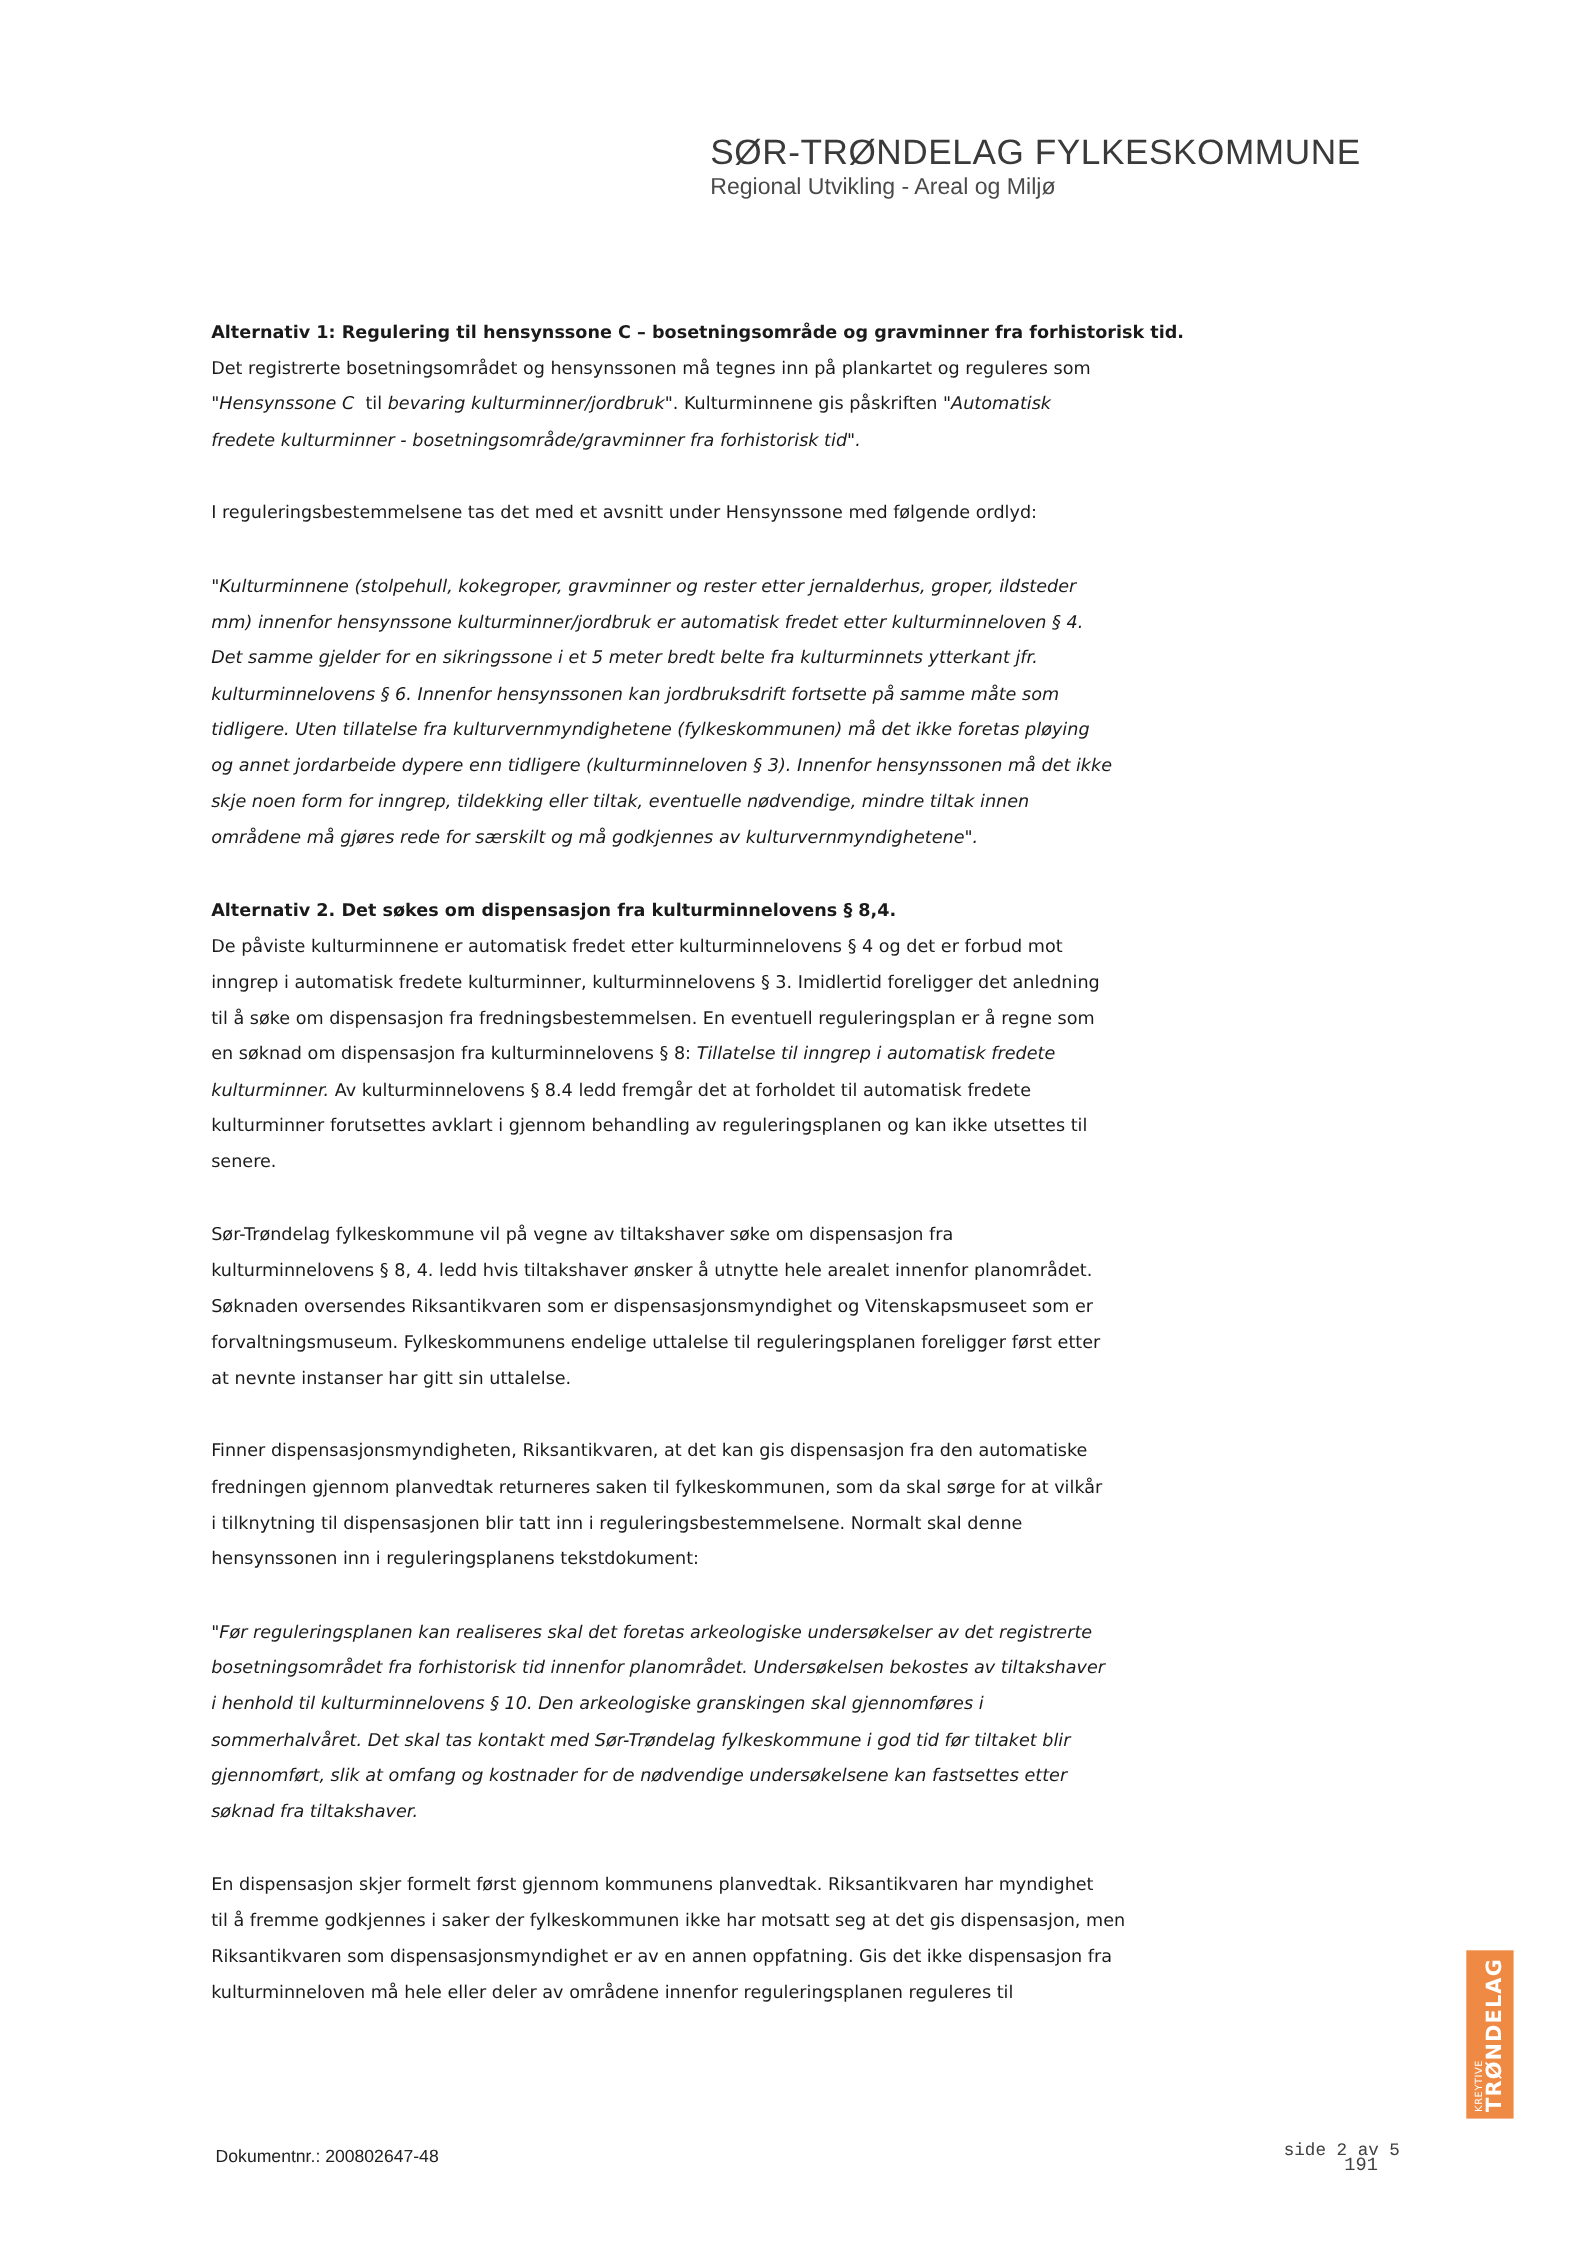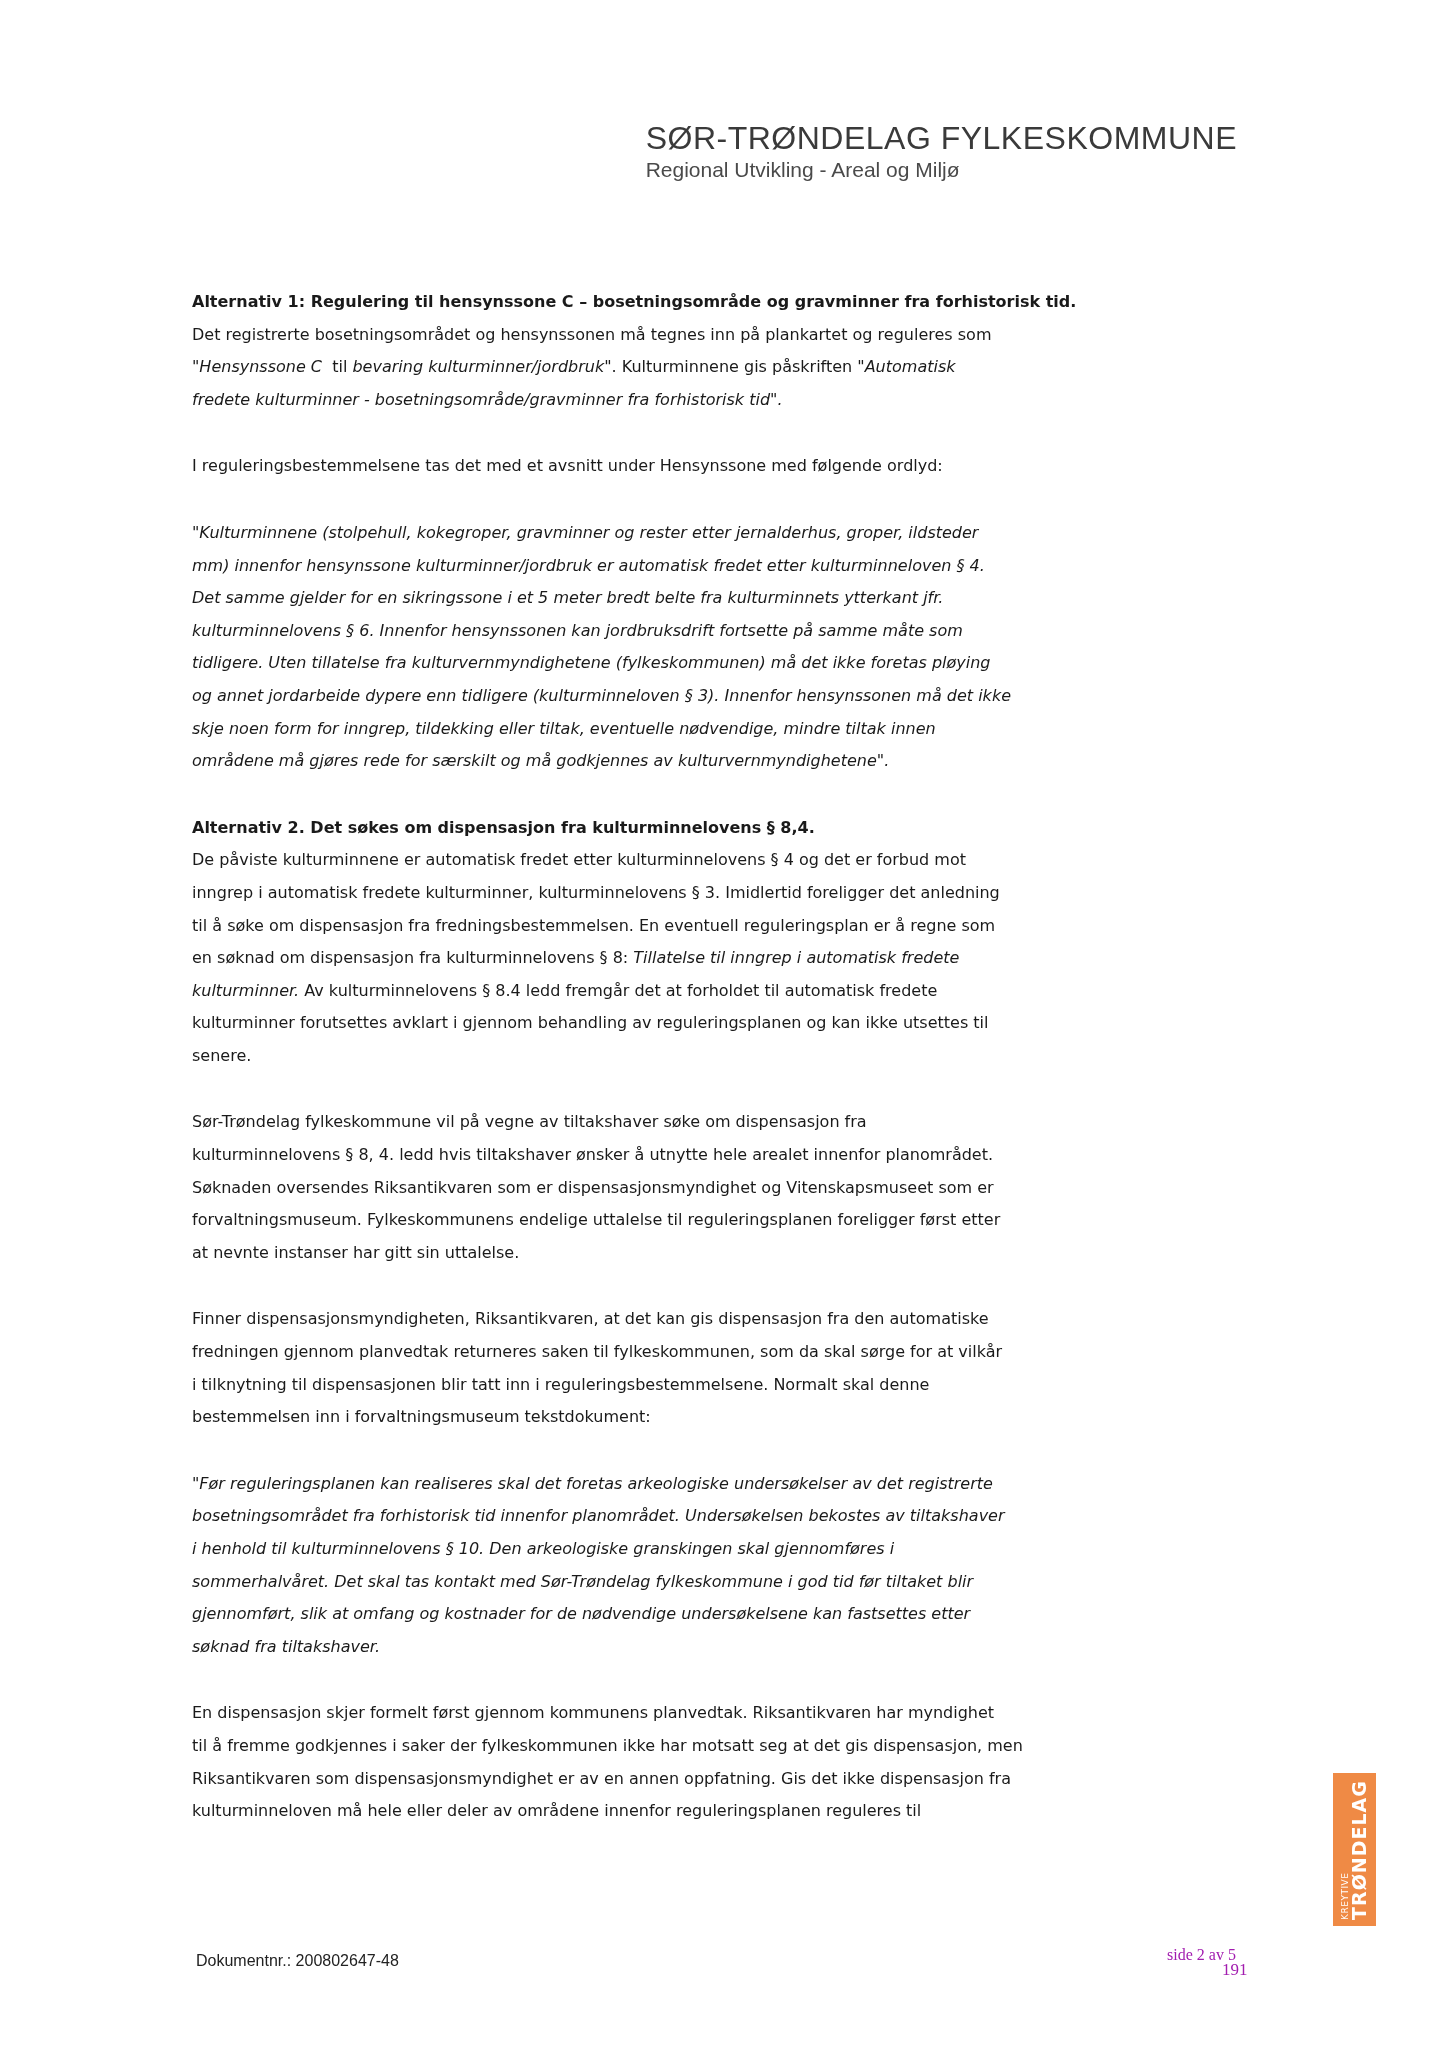--- a/index.html
+++ b/index.html
@@ -17,21 +17,21 @@
   .body-text em { font-style: italic; }
   .body-text .quote { font-style: italic; }
   .line { display: block; white-space: nowrap; }
 
   .logo { position: absolute; left: 1333px; top: 1773px; width: 43px; height: 153px; background: #ef8a45; display: flex; align-items: center; justify-content: center; }
   .logo-inner { transform: rotate(-90deg); white-space: nowrap; font-family: "DejaVu Sans", sans-serif; color: #fff; display: flex; flex-direction: column; align-items: flex-start; line-height: 1; }
   .logo-small { font-size: 9px; letter-spacing: 0.5px; }
   .logo-big { font-size: 19px; font-weight: bold; letter-spacing: 1px; }
 
   .footer-left { position: absolute; left: 196px; top: 1952px; font-family: "Liberation Sans", sans-serif; font-size: 16px; color: #222; }
-  .footer-right { position: absolute; left: 1167px; top: 1946px; font-family: Liberation Serif, serif; font-size: 16px; color: #a21caf; text-align: center; }
+  .footer-right { position: absolute; left: 1167px; top: 1946px; font-family: Liberation Mono, monospace; font-size: 16px; color: #404040; text-align: center; }
   .footer-right .stamp { position: absolute; left: 55px; top: 14px; font-size: 17px; }
 </style>
 </head>
 <body>
 
 <div class="page">
 
   <div class="header">
     <div class="org">SØR-TRØNDELAG FYLKESKOMMUNE</div>
     <div class="dept">Regional Utvikling - Areal og Miljø</div>
@@ -76,21 +76,21 @@
       <span class="line">kulturminnelovens § 8, 4. ledd hvis tiltakshaver ønsker å utnytte hele arealet innenfor planområdet.</span>
       <span class="line">Søknaden oversendes Riksantikvaren som er dispensasjonsmyndighet og Vitenskapsmuseet som er</span>
       <span class="line">forvaltningsmuseum. Fylkeskommunens endelige uttalelse til reguleringsplanen foreligger først etter</span>
       <span class="line">at nevnte instanser har gitt sin uttalelse.</span>
     </p>
     <div class="gap"></div>
     <p>
       <span class="line">Finner dispensasjonsmyndigheten, Riksantikvaren, at det kan gis dispensasjon fra den automatiske</span>
       <span class="line">fredningen gjennom planvedtak returneres saken til fylkeskommunen, som da skal sørge for at vilkår</span>
       <span class="line">i tilknytning til dispensasjonen blir tatt inn i reguleringsbestemmelsene. Normalt skal denne</span>
-      <span class="line">bestemmelsen inn i forvaltningsmuseum tekstdokument:</span>
+      <span class="line">hensynssonen inn i reguleringsplanens tekstdokument:</span>
     </p>
     <div class="gap"></div>
     <p class="quote">
       <span class="line">"Før reguleringsplanen kan realiseres skal det foretas arkeologiske undersøkelser av det registrerte</span>
       <span class="line">bosetningsområdet fra forhistorisk tid innenfor planområdet. Undersøkelsen bekostes av tiltakshaver</span>
       <span class="line">i henhold til kulturminnelovens § 10. Den arkeologiske granskingen skal gjennomføres i</span>
       <span class="line">sommerhalvåret. Det skal tas kontakt med Sør-Trøndelag fylkeskommune i god tid før tiltaket blir</span>
       <span class="line">gjennomført, slik at omfang og kostnader for de nødvendige undersøkelsene kan fastsettes etter</span>
       <span class="line">søknad fra tiltakshaver.</span>
     </p>

